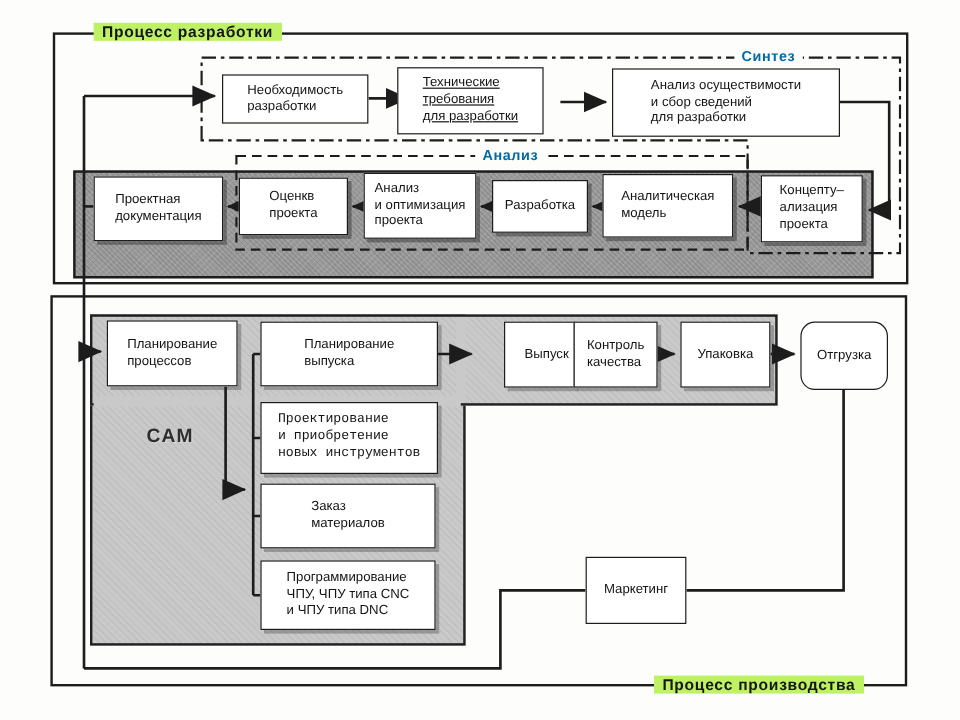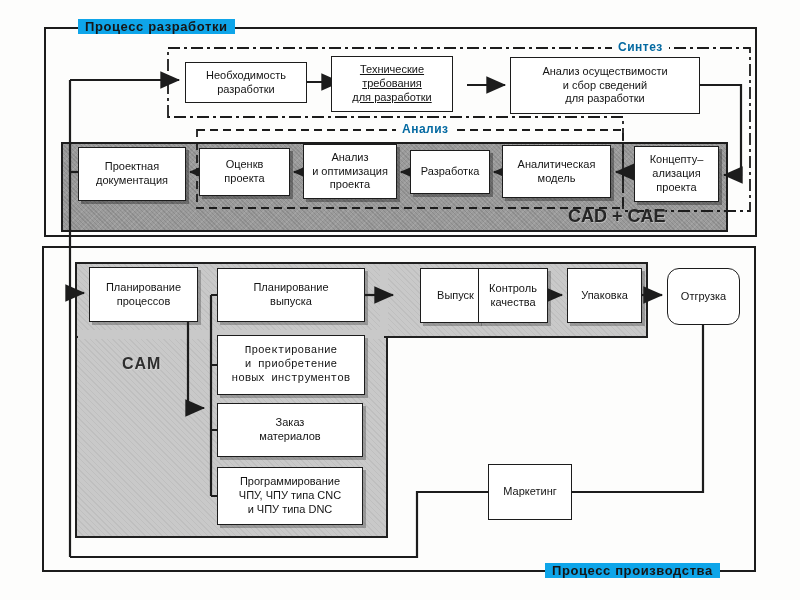--- a/index.html
+++ b/index.html
@@ -6,21 +6,21 @@
   #stage{
     position:relative;width:800px;height:600px;margin:0 auto;
     background:#fdfdfc;font-family:"Liberation Sans","DejaVu Sans",sans-serif;
     overflow:hidden;
   }
   .abs{position:absolute;box-sizing:border-box;}
   
   .frame{border:2.5px solid #1c1c1c;background:transparent;}
   
   .frame-label{
-    background:#0ea5e9;color:#161616;font-weight:bold;font-size:13px;
+    background:#bef264;color:#161616;font-weight:bold;font-size:13px;
     letter-spacing:0.6px;padding:0 7px;white-space:nowrap;z-index:6;
   }
   .zone-label{
     background:#fdfdfc;color:#0369a1;font-weight:bold;font-size:12px;
     letter-spacing:0.5px;padding:0 6px;white-space:nowrap;z-index:6;
   }
   
   .band-dark{
     background-color:#9b9b9b;
     background-image:
@@ -31,21 +31,21 @@
   
   .band-light{
     background-color:#c9c9c9;
     background-image:repeating-linear-gradient(45deg, rgba(0,0,0,.05) 0 1px, transparent 1px 4px);
     border:2px solid #202020;z-index:1;
   }
   .band-patch{background:#c9c9c9;border:none;z-index:2;}
   
   .node{
     background:#ffffff;border:1.6px solid #1c1c1c;color:#141414;
-    display:flex;align-items:center;justify-content:center;text-align:center;
+    display:flex;align-items:center;justify-content:center;
     font-size:11px;line-height:1.25;white-space:pre-line;z-index:4;padding:1px 2px;
   }
   .shadowed{box-shadow:3px 3px 0 rgba(25,25,25,.38);}
   .shadowed-light{box-shadow:3px 3px 0 rgba(40,40,40,.30);}
   .big-tag{
     color:#2e2e2e;font-weight:bold;z-index:3;white-space:nowrap;
     text-shadow:1px 1px 0 rgba(255,255,255,.30);
   }
   svg.wires{position:absolute;left:0;top:0;z-index:3;pointer-events:none;}
 </style>
@@ -101,21 +101,20 @@
 
       <path d="M703,325 L703,492 L572,492"></path>
       <path d="M488,492 L417,492 L417,557 L70,557"></path>
     </g>
   </svg>
 
   <div class="abs frame-label" style="left:78px;top:19px;">Процесс разработки</div>
   <div class="abs frame-label" style="left:545px;top:563px;">Процесс производства</div>
   <div class="abs zone-label" style="left:612px;top:40px;">Синтез</div>
   <div class="abs zone-label" style="left:396px;top:122px;">Анализ</div>
-  <div class="abs big-tag" style="left:568px;top:206px;font-size:18px;color:#252525;">CAD + CAE</div>
   <div class="abs big-tag" style="left:122px;top:355px;font-size:16px;letter-spacing:1px;">CAM</div>
 
   <div class="abs node" style="left:185px;top:62px;width:122px;height:41px;">Необходимость
 разработки</div>
   <div class="abs node" style="left:331px;top:56px;width:122px;height:56px;text-decoration:underline;">Технические
 требования
 для разработки</div>
   <div class="abs node" style="left:510px;top:57px;width:190px;height:57px;">Анализ осуществимости
 и сбор сведений
 для разработки</div>

